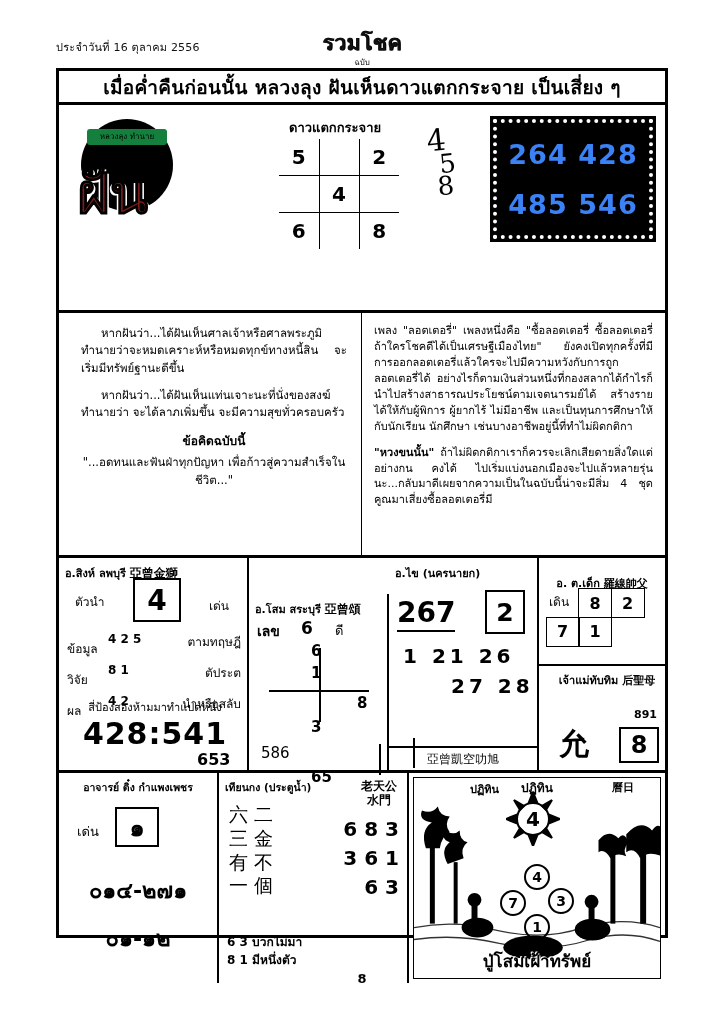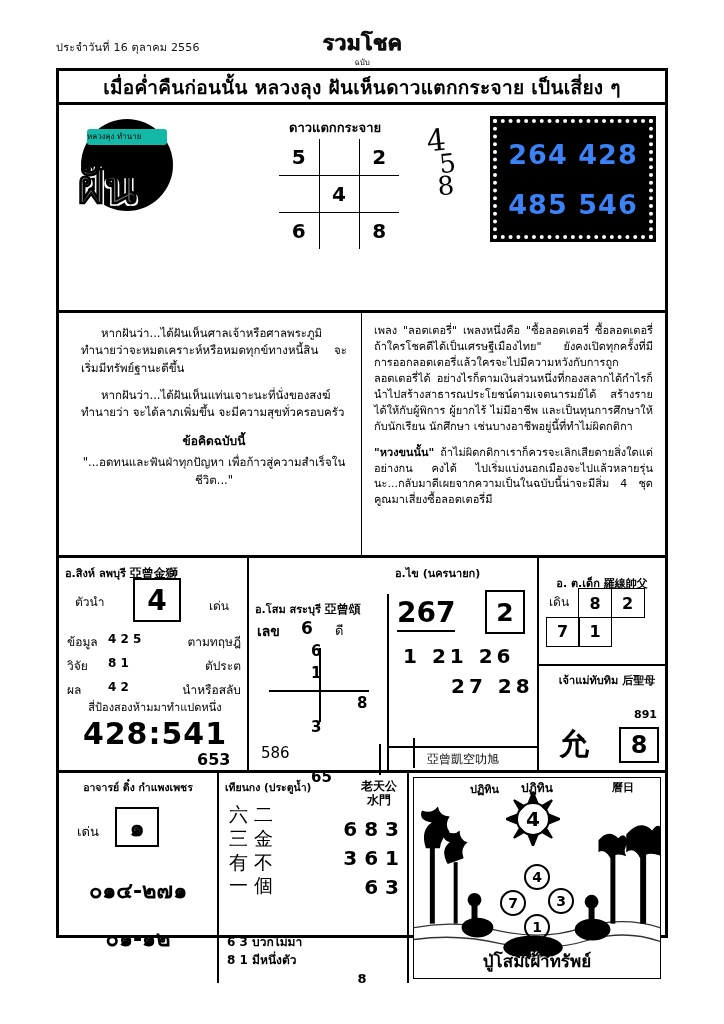--- a/index.html
+++ b/index.html
@@ -44,26 +44,26 @@
   }
   .dream-logo {
     position:absolute; left:14px; top:12px; width:130px; height:110px;
   }
   .logo-circle {
     position:absolute; left:8px; top:2px; width:92px; height:92px;
     border-radius:50%; background:#000;
   }
   .logo-ribbon {
     position:absolute; left:14px; top:12px; width:80px; height:16px;
-    background:#14b8a6; color:#000; font-size:8px; 
+    background:#15803d; color:#000; font-size:8px; text-align:center;
     line-height:16px; border-radius:3px;
   }
   .logo-word {
-    position:absolute; left:4px; top:32px; font-size:47px; font-weight:bold;
-    color:#737373; -webkit-text-stroke: 1px #000;
+    position:absolute; left:4px; top:32px; font-size:56px; font-weight:bold;
+    color:#7f1d1d; -webkit-text-stroke: 1px #000;
     text-shadow: 2px 2px 0 #fff, -2px 2px 0 #fff;
   }
   .grid-title {
     position:absolute; left:230px; top:12px; font-size:13px; font-weight:bold;
   }
   .grid {
     position:absolute; left:220px; top:34px; width:120px; height:110px;
   }
   .grid table { border-collapse:collapse; width:120px; height:110px; }
   .grid td {
@@ -118,21 +118,21 @@
   .hdr .cn { font-size:12px; }
   .p1 .bigbox {
     position:absolute; left:74px; top:20px; width:48px; height:44px;
     border:2px solid #000; display:flex; align-items:center; justify-content:center;
     font-size:28px; font-weight:bold;
   }
   .p1 .lbl-left { position:absolute; left:16px; top:34px; font-size:12px; }
   .p1 .lbl-right { position:absolute; right:18px; top:38px; font-size:12px; }
   .p1 .tbl { position:absolute; left:8px; top:74px; width:174px; font-size:12px; }
   .p1 .tbl .r { display:flex; justify-content:space-between; margin-bottom:5px; }
-  .p1 .tbl .r .a { width:40px; }
+  .p1 .tbl .r .a { width:40px;margin-top:7px; }
   .p1 .tbl .r .b { width:60px; text-align:left; font-weight:bold; }
   .p1 .tbl .r .c { width:72px; text-align:right; }
   .p1 .note { position:absolute; left:8px; top:140px; width:176px; text-align:center; font-size:11px; }
   .p1 .big {
     position:absolute; left:6px; top:158px; width:180px; text-align:center;
     font-size:30px; font-weight:bold; letter-spacing:1px;
   }
 
   .p2 .lk { position:absolute; left:8px; top:26px; font-size:14px; font-weight:bold; }
   .p2 .six { position:absolute; left:52px; top:24px; font-size:17px; font-weight:bold; }

